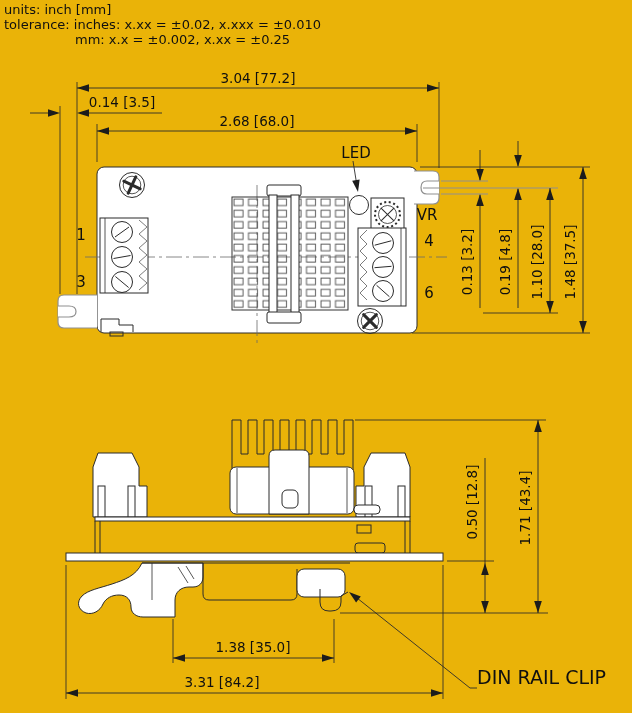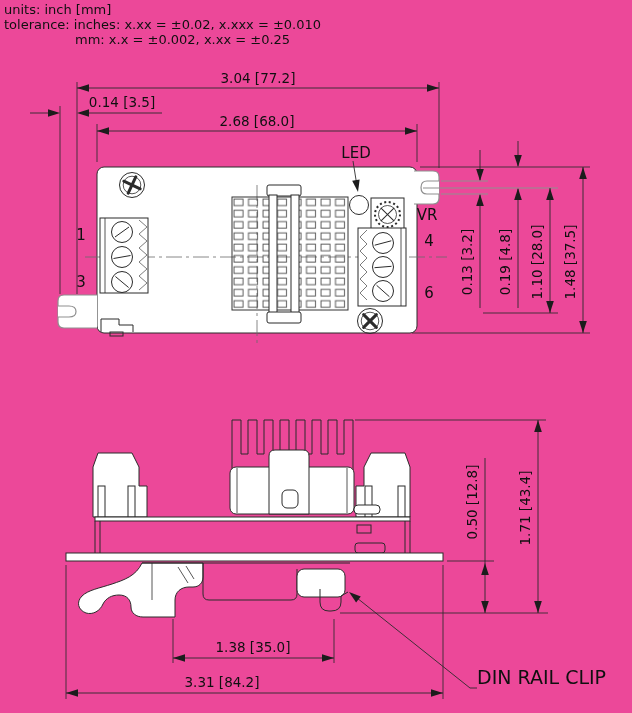--- a/index.html
+++ b/index.html
@@ -1,16 +1,16 @@
 <!DOCTYPE html>
 <html><head>
 <meta charset="utf-8">
 <style>
   html,body{margin:0;padding:0;background:#ffffff;}
-  #page{position:relative;width:632px;height:713px;background:#ec4899;overflow:hidden;
+  #page{position:relative;width:632px;height:713px;background:#eab308;overflow:hidden;
         font-family:"DejaVu Sans","Liberation Sans",sans-serif;}
   svg{position:absolute;left:0;top:0;}
   
   .ln   {stroke:#2b2b2b;stroke-width:1;fill:none;}
   .lnw  {stroke:#2b2b2b;stroke-width:1;fill:#ffffff;}
   .thin {stroke:#2b2b2b;stroke-width:0.8;fill:none;}
   .gray {stroke:#8f8f8f;stroke-width:1.2;fill:none;}
   .grayw{stroke:#8f8f8f;stroke-width:1.2;fill:#ffffff;}
   .dim  {stroke:#2b2b2b;stroke-width:0.9;fill:none;}
   .ext  {stroke:#2b2b2b;stroke-width:0.85;fill:none;}

